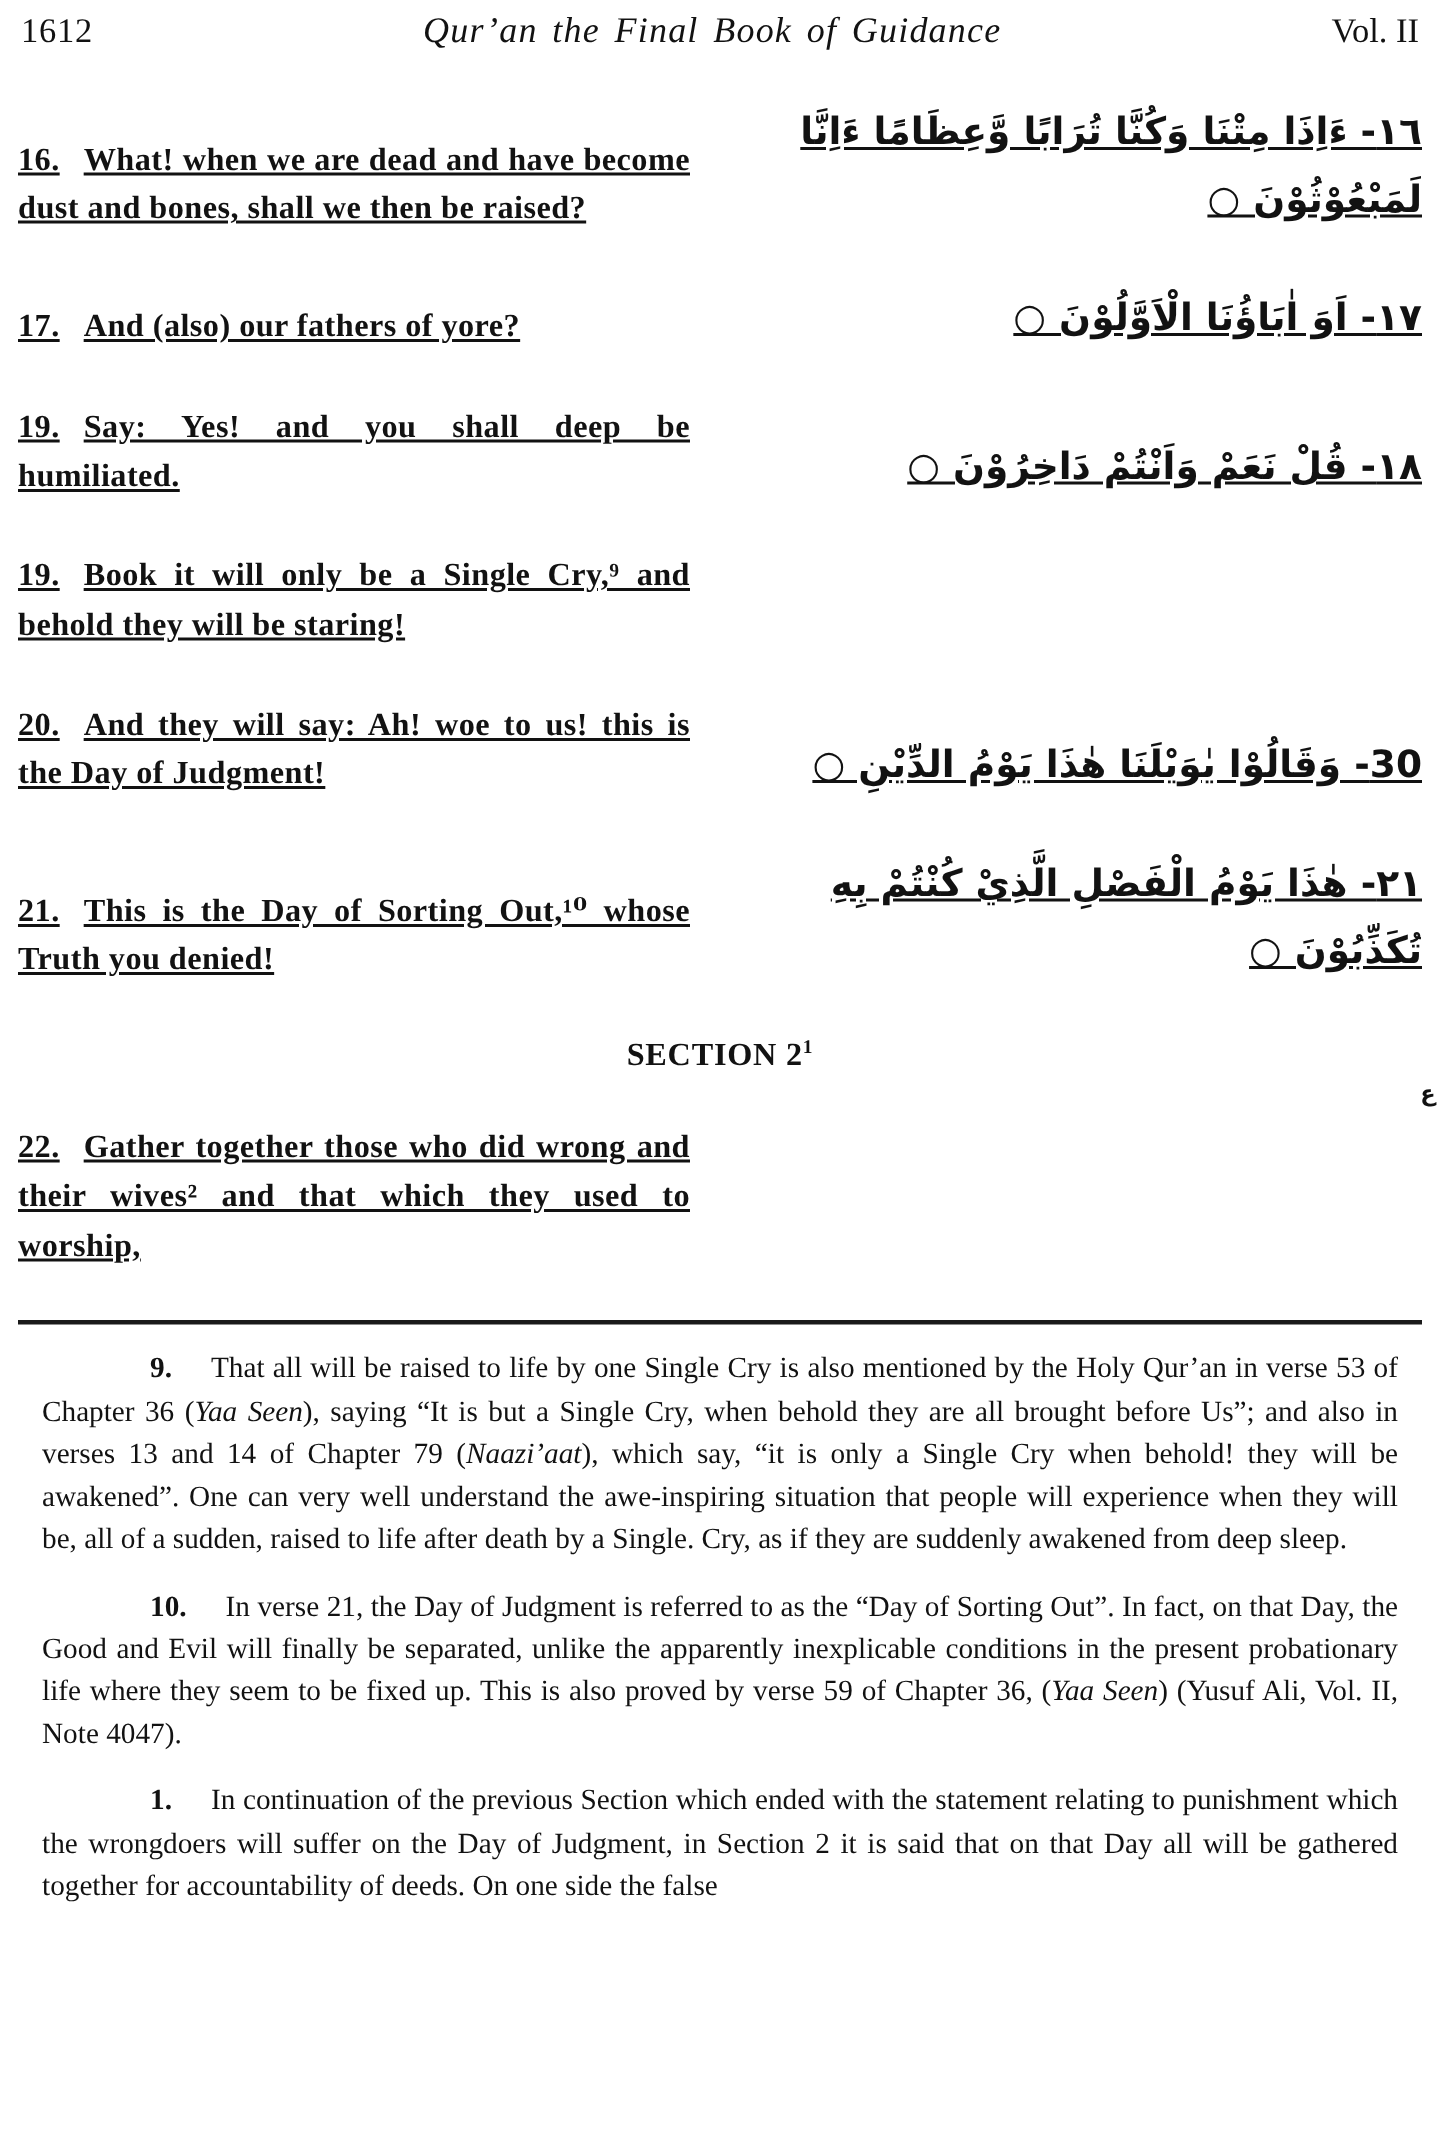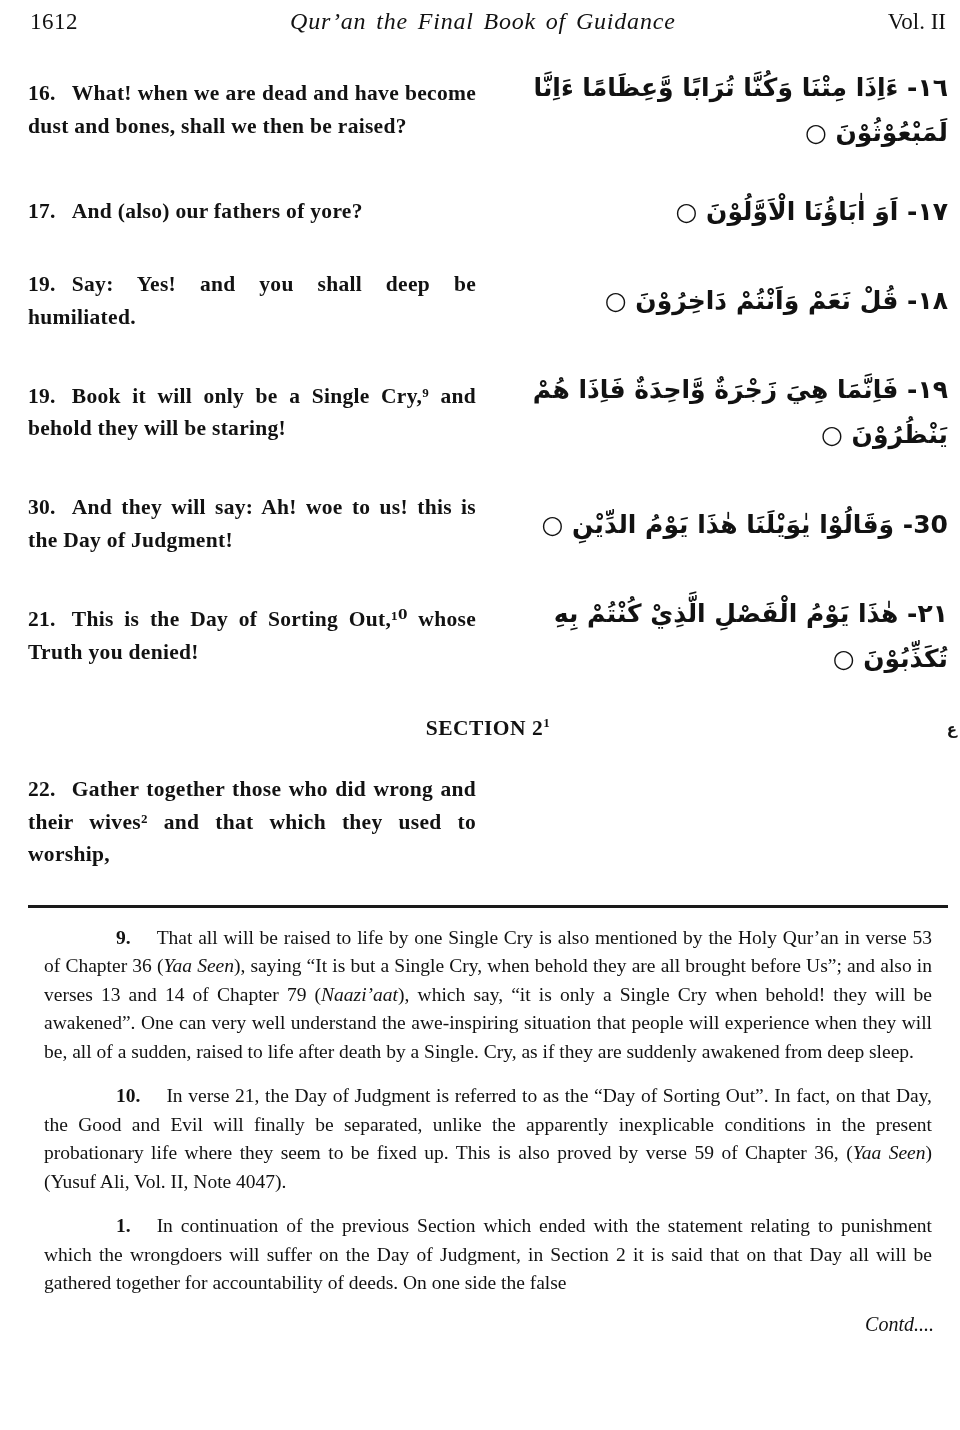--- a/index.html
+++ b/index.html
@@ -7,21 +7,21 @@
     padding: 0;
     background: #ffffff;
     color: #121212;
     font-family: "Liberation Serif", "DejaVu Serif", serif;
   }
   .page {
     position: relative;
     width: 960px;
     min-height: 1430px;
     box-sizing: border-box;
-    padding: 8px 12px 10px 28px;
+    padding: 8px 12px 10px 12px;
     overflow: hidden;
   }
   
   .header {
     display: flex;
     justify-content: space-between;
     align-items: baseline;
     padding: 0 2px;
   }
   .page-number {
@@ -37,22 +37,23 @@
   .volume {
     font-size: 23px;
   }
   
   .verses {
     margin-top: 30px;
   }
   .verse-row {
     display: flex;
     justify-content: space-between;
-    align-items: center;
+    align-items: flex-end;
     margin-bottom: 34px;
+    text-decoration: underline;
   }
   .verse-en {
     width: 448px;
     margin: 0;
     font-weight: bold;
     font-size: 21.5px;
     line-height: 1.52;
     text-align: justify;
     letter-spacing: 0.3px;
   }
@@ -143,25 +144,24 @@
       <p class="verse-ar">١٧- اَوَ اٰبَاؤُنَا الْاَوَّلُوْنَ ○</p>
     </div>
 
     <div class="verse-row">
       <p class="verse-en"><span class="vnum">19.</span><span>Say: Yes! and you shall deep be humiliated.</span></p>
       <p class="verse-ar">١٨- قُلْ نَعَمْ وَاَنْتُمْ دَاخِرُوْنَ ○</p>
     </div>
 
     <div class="verse-row">
       <p class="verse-en"><span class="vnum">19.</span><span>Book it will only be a Single Cry,⁹ and behold they will be staring!</span></p>
-      <p class="verse-ar">١٩- فَاِنَّمَا هِيَ زَجْرَةٌ وَّاحِدَةٌ فَاِذَا هُمْ يَنْظُرُوْنَ ○</p>
     </div>
 
     <div class="verse-row">
-      <p class="verse-en"><span class="vnum">30.</span><span>And they will say: Ah! woe to us! this is the Day of Judgment!</span></p>
+      <p class="verse-en"><span class="vnum">20.</span><span>And they will say: Ah! woe to us! this is the Day of Judgment!</span></p>
       <p class="verse-ar">30- وَقَالُوْا يٰوَيْلَنَا هٰذَا يَوْمُ الدِّيْنِ ○</p>
     </div>
 
     <div class="verse-row">
       <p class="verse-en"><span class="vnum">21.</span><span>This is the Day of Sorting Out,¹⁰ whose Truth you denied!</span></p>
       <p class="verse-ar">٢١- هٰذَا يَوْمُ الْفَصْلِ الَّذِيْ كُنْتُمْ بِهِ تُكَذِّبُوْنَ ○</p>
     </div>
 
     <div class="section-heading">
       <span>SECTION 2</span><sup>1</sup>
@@ -176,15 +176,14 @@
   <div class="ruku-marker">ع</div>
 
   <hr class="footnote-rule">
 
   <div class="footnotes">
     <p class="footnote"><span class="fn-num">9.</span><span><span>That all will be raised to life by one Single Cry is also mentioned by the Holy Qur’an in verse 53 of Chapter 36 (</span><span style="font-style: italic;">Yaa Seen</span><span>), saying “It is but a Single Cry, when behold they are all brought before Us”; and also in verses 13 and 14 of Chapter 79 (</span><span style="font-style: italic;">Naazi’aat</span><span>), which say, “it is only a Single Cry when behold! they will be awakened”. One can very well understand the awe-inspiring situation that people will experience when they will be, all of a sudden, raised to life after death by a Single. Cry, as if they are suddenly awakened from deep sleep.</span></span></p>
     <p class="footnote"><span class="fn-num">10.</span><span><span>In verse 21, the Day of Judgment is referred to as the “Day of Sorting Out”. In fact, on that Day, the Good and Evil will finally be separated, unlike the apparently inexplicable conditions in the present probationary life where they seem to be fixed up. This is also proved by verse 59 of Chapter 36, (</span><span style="font-style: italic;">Yaa Seen</span><span>) (Yusuf Ali, Vol. II, Note 4047).</span></span></p>
     <p class="footnote"><span class="fn-num">1.</span><span><span>In continuation of the previous Section which ended with the statement relating to punishment which the wrongdoers will suffer on the Day of Judgment, in Section 2 it is said that on that Day all will be gathered together for accountability of deeds. On one side the false</span></span></p>
   </div>
 
-  <div class="contd">Contd....</div>
 
 </div>
 
 </body></html>

